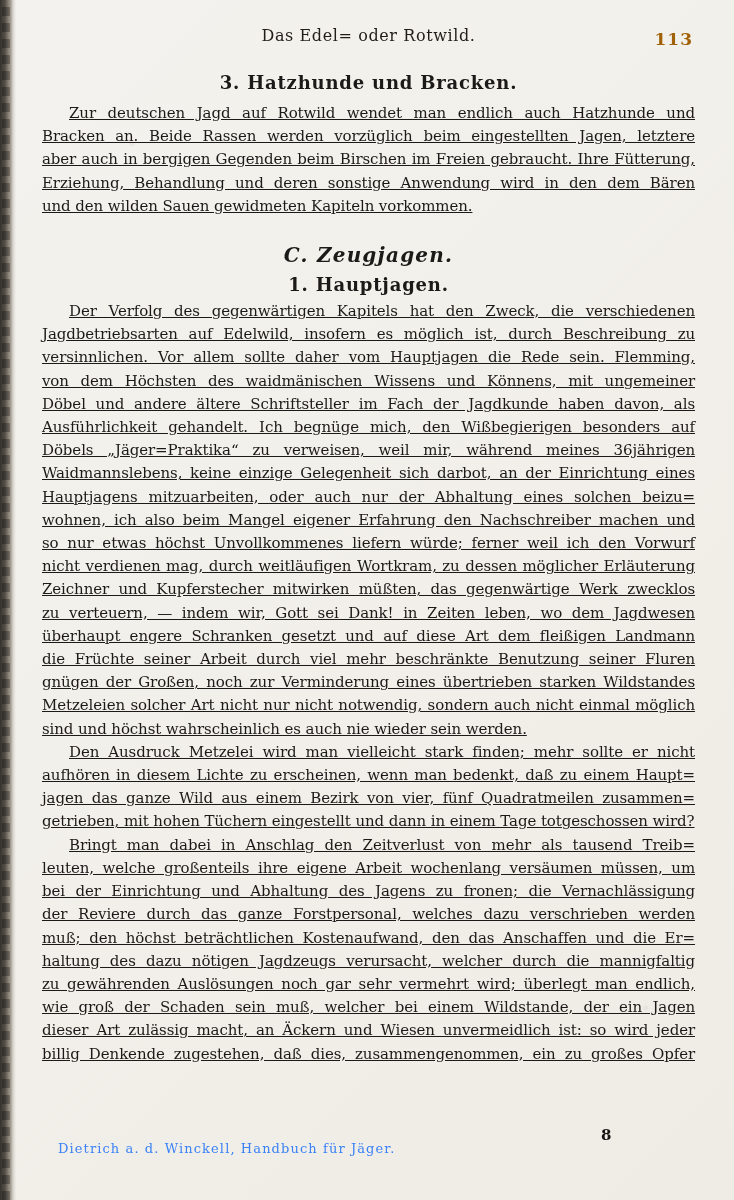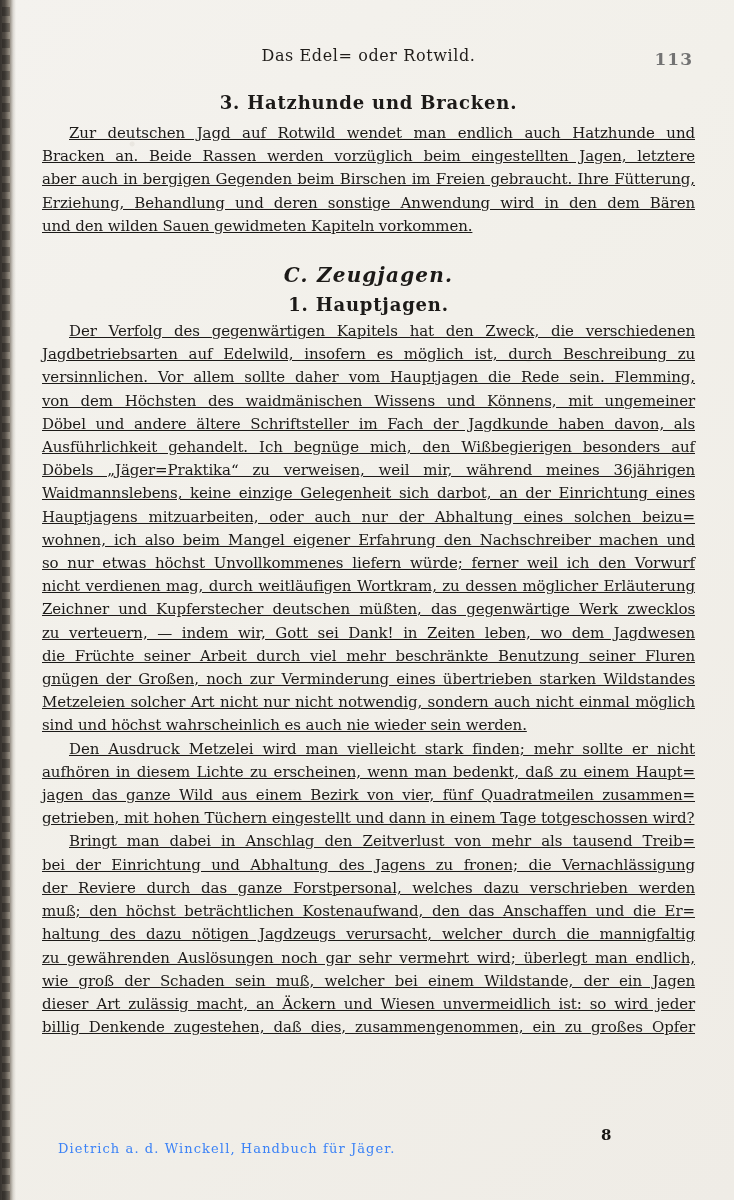--- a/index.html
+++ b/index.html
@@ -21,28 +21,28 @@
     background: linear-gradient(to right,
       #37332f 0%, #4a453f 30%, #8d867c 60%, rgba(140,133,123,0.25) 82%, rgba(140,133,123,0) 100%);
   }
   .gutter-texture {
     position: absolute; left: 2px; top: 0; bottom: 0; width: 8px;
     background: repeating-linear-gradient(to bottom,
       rgba(230,225,215,0.12) 0 7px, rgba(20,18,16,0.25) 7px 16px);
     mix-blend-mode: overlay;
   }
   .page { position: absolute; left: 42px; top: 0; width: 653px; }
-  .running-header { position: relative; margin-top: 46px; height: 22px; }
+  .running-header { position: relative; margin-top: 26px; height: 22px; }
   .running-title {
     text-align: center; font-size: 16px; letter-spacing: 0.6px;
     color: #201d1a;
   }
   .page-number {
     position: absolute; right: 2px; top: 3px;
-    font-size: 17px; font-weight: bold; letter-spacing: 1px; color: #737373;
+    font-size: 17px; font-weight: bold; letter-spacing: 1px; color: #a16207;
   }
   .section-heading {
     text-align: center; font-size: 18px; font-weight: bold;
     letter-spacing: 0.8px; margin-top: 24px; margin-bottom: 9px;
   }
   .chapter-heading {
     text-align: center; font-size: 20px; font-weight: bold;
     letter-spacing: 1.2px; margin-top: 25px; font-style: italic;
   }
   .sub-heading {
@@ -102,37 +102,39 @@
       <div class="line">versinnlichen.  Vor allem sollte daher vom Hauptjagen die Rede sein.  Flemming,</div>
       <div class="line">von dem Höchsten des waidmänischen Wissens und Könnens, mit ungemeiner</div>
       <div class="line">Döbel und andere ältere Schriftsteller im Fach der Jagdkunde haben davon, als</div>
       <div class="line">Ausführlichkeit gehandelt.  Ich begnüge mich, den Wißbegierigen besonders auf</div>
       <div class="line">Döbels „Jäger=Praktika“ zu verweisen, weil mir, während meines 36jährigen</div>
       <div class="line">Waidmannslebens, keine einzige Gelegenheit sich darbot, an der Einrichtung eines</div>
       <div class="line">Hauptjagens mitzuarbeiten, oder auch nur der Abhaltung eines solchen beizu=</div>
       <div class="line">wohnen, ich also beim Mangel eigener Erfahrung den Nachschreiber machen und</div>
       <div class="line">so nur etwas höchst Unvollkommenes liefern würde; ferner weil ich den Vorwurf</div>
       <div class="line">nicht verdienen mag, durch weitläufigen Wortkram, zu dessen möglicher Erläuterung</div>
-      <div class="line">Zeichner und Kupferstecher deutschen müßten, das gegenwärtige Werk zwecklos</div>
+      <div class="line">Zeichner und Kupferstecher mitwirken müßten, das gegenwärtige Werk zwecklos</div>
       <div class="line">zu verteuern, — indem wir, Gott sei Dank! in Zeiten leben, wo dem Jagdwesen</div>
+      <div class="line">überhaupt engere Schranken gesetzt und auf diese Art dem fleißigen Landmann</div>
       <div class="line">die Früchte seiner Arbeit durch viel mehr beschränkte Benutzung seiner Fluren</div>
       <div class="line">gnügen der Großen, noch zur Verminderung eines übertrieben starken Wildstandes</div>
       <div class="line">Metzeleien solcher Art nicht nur nicht notwendig, sondern auch nicht einmal möglich</div>
       <div class="line last">sind und höchst wahrscheinlich es auch nie wieder sein werden.</div>
     </div>
 
   <div class="para">
       <div class="line">Den Ausdruck Metzelei wird man vielleicht stark finden; mehr sollte er nicht</div>
       <div class="line">aufhören in diesem Lichte zu erscheinen, wenn man bedenkt, daß zu einem Haupt=</div>
       <div class="line">jagen das ganze Wild aus einem Bezirk von vier, fünf Quadratmeilen zusammen=</div>
       <div class="line last">getrieben, mit hohen Tüchern eingestellt und dann in einem Tage totgeschossen wird?</div>
     </div>
 
   <div class="para">
       <div class="line">Bringt man dabei in Anschlag den Zeitverlust von mehr als tausend Treib=</div>
+      <div class="line">leuten, welche großenteils ihre eigene Arbeit wochenlang versäumen müssen, um</div>
       <div class="line">bei der Einrichtung und Abhaltung des Jagens zu fronen; die Vernachlässigung</div>
       <div class="line">der Reviere durch das ganze Forstpersonal, welches dazu verschrieben werden</div>
       <div class="line">muß; den höchst beträchtlichen Kostenaufwand, den das Anschaffen und die Er=</div>
       <div class="line">haltung des dazu nötigen Jagdzeugs verursacht, welcher durch die mannigfaltig</div>
       <div class="line">zu gewährenden Auslösungen noch gar sehr vermehrt wird; überlegt man endlich,</div>
       <div class="line">wie groß der Schaden sein muß, welcher bei einem Wildstande, der ein Jagen</div>
       <div class="line">dieser Art zulässig macht, an Äckern und Wiesen unvermeidlich ist: so wird jeder</div>
       <div class="line">billig Denkende zugestehen, daß dies, zusammengenommen, ein zu großes Opfer</div>
     </div>
 

